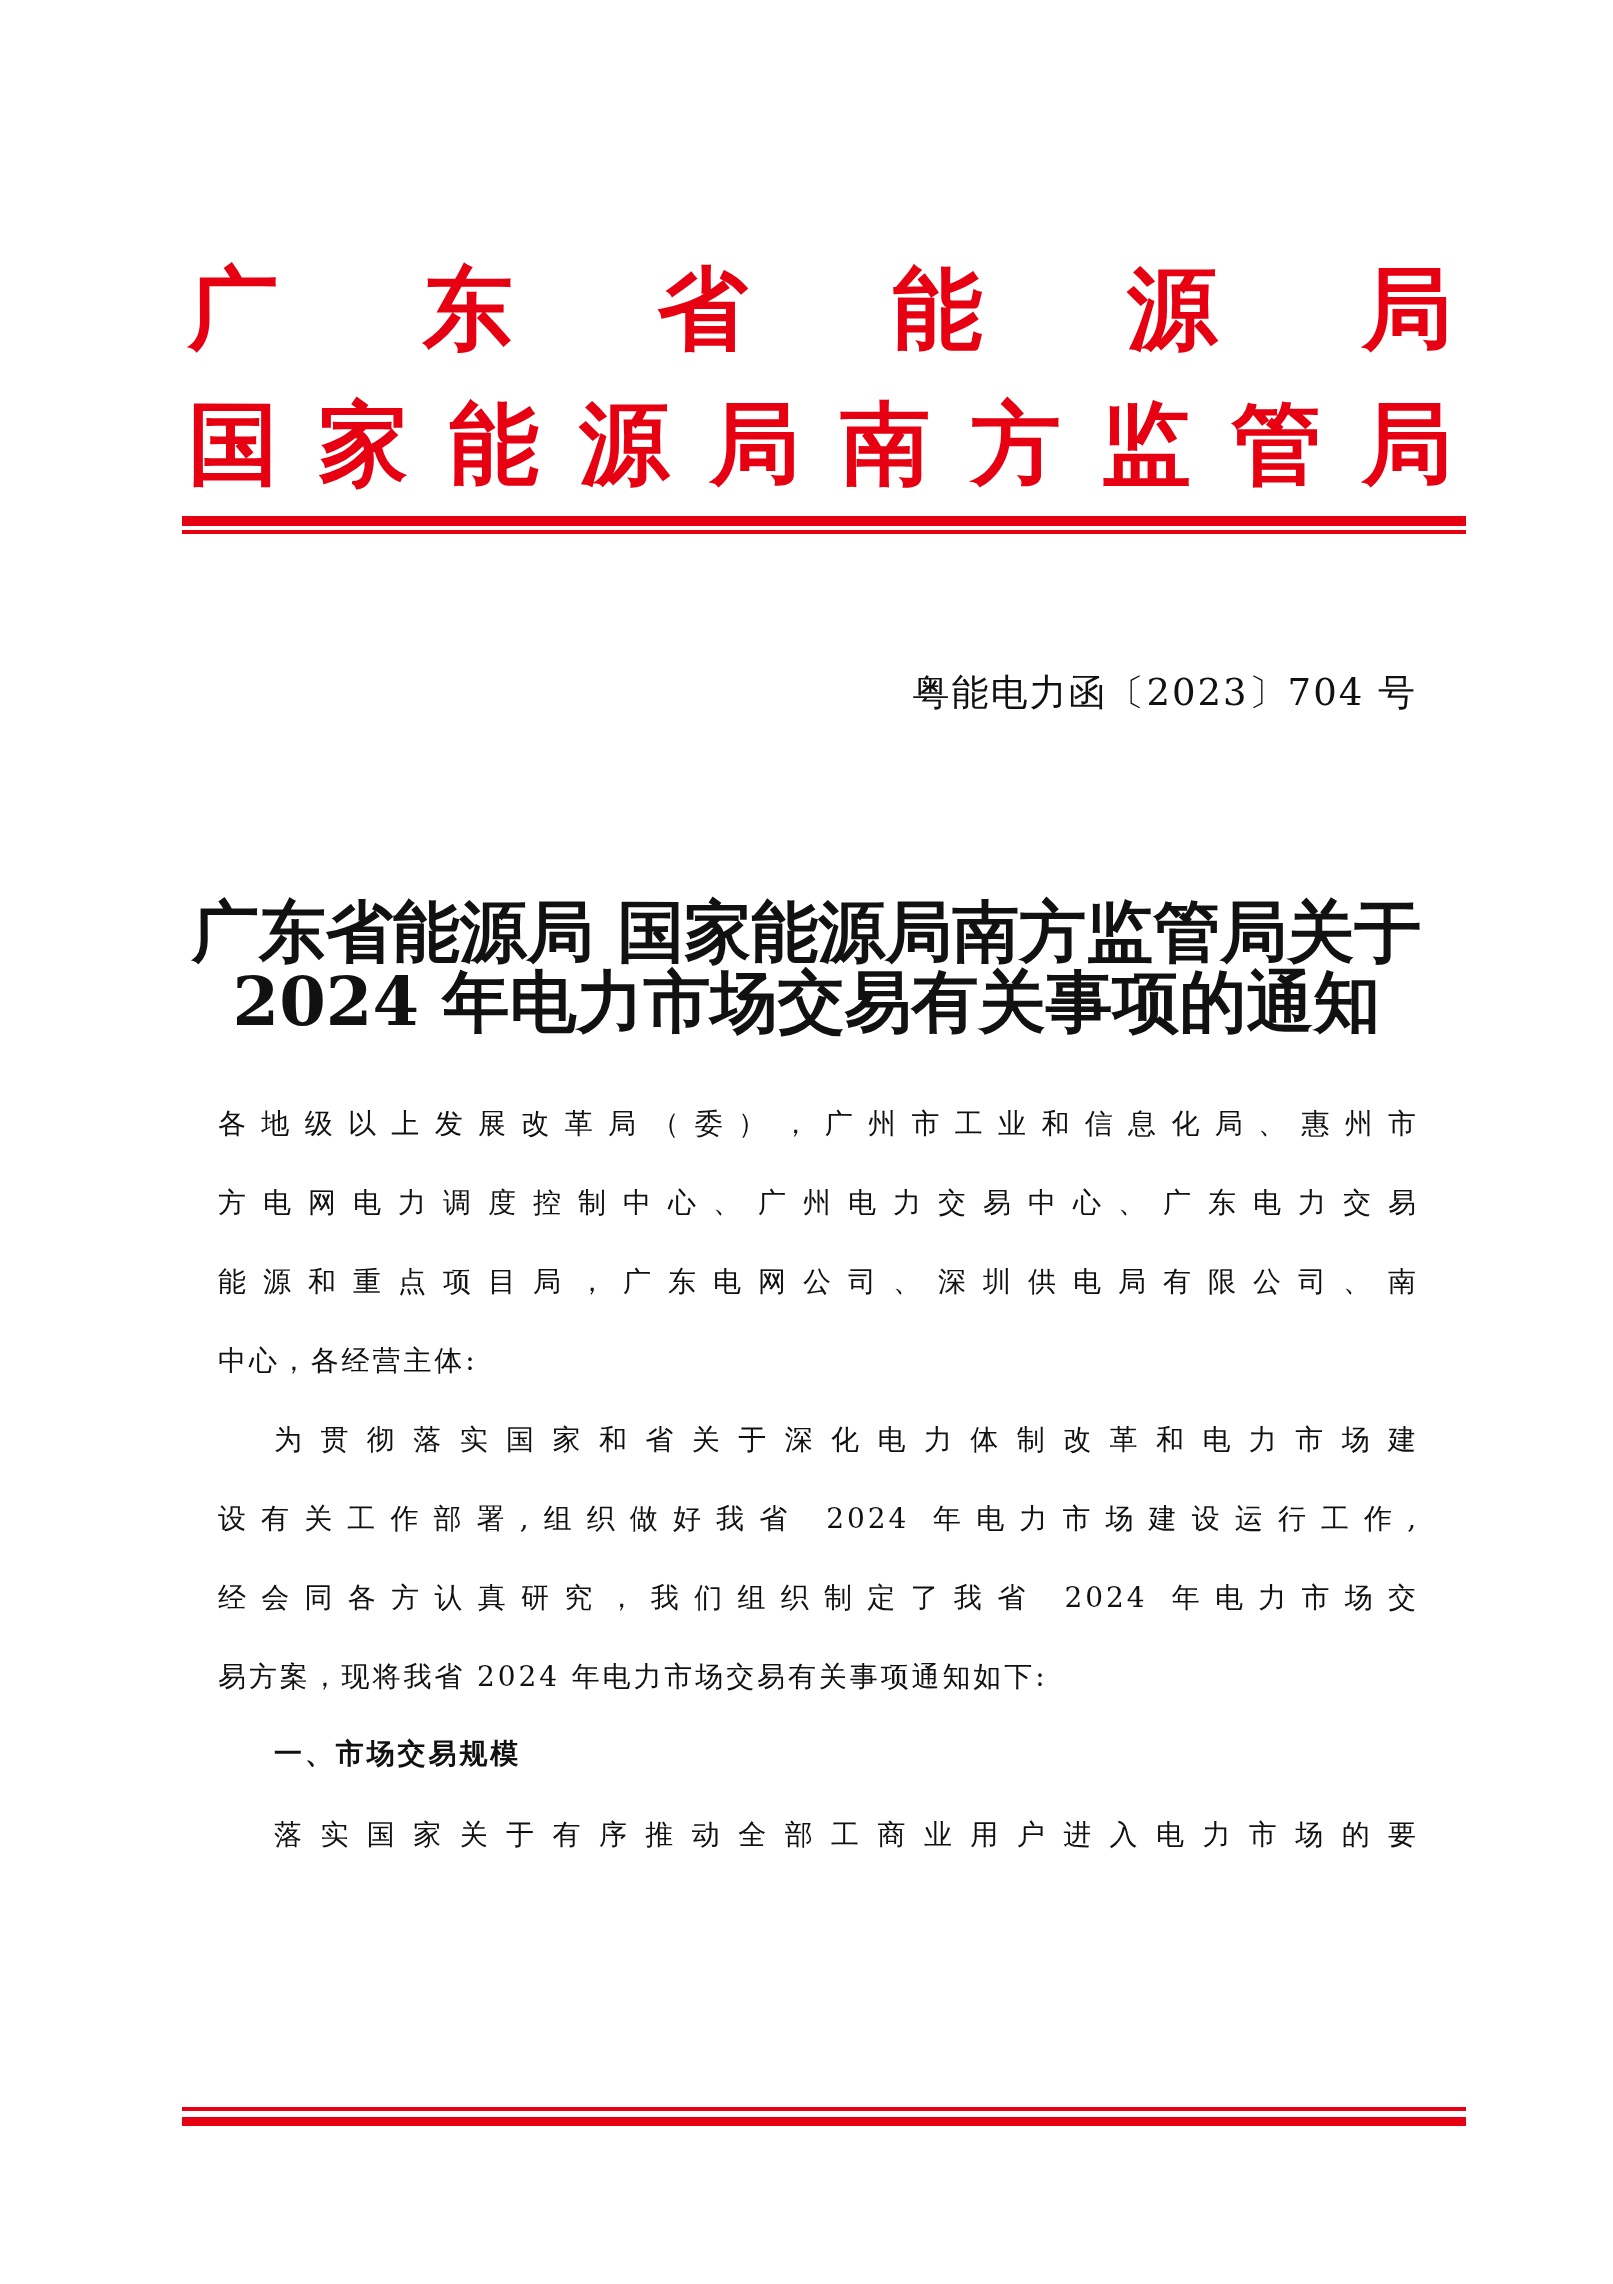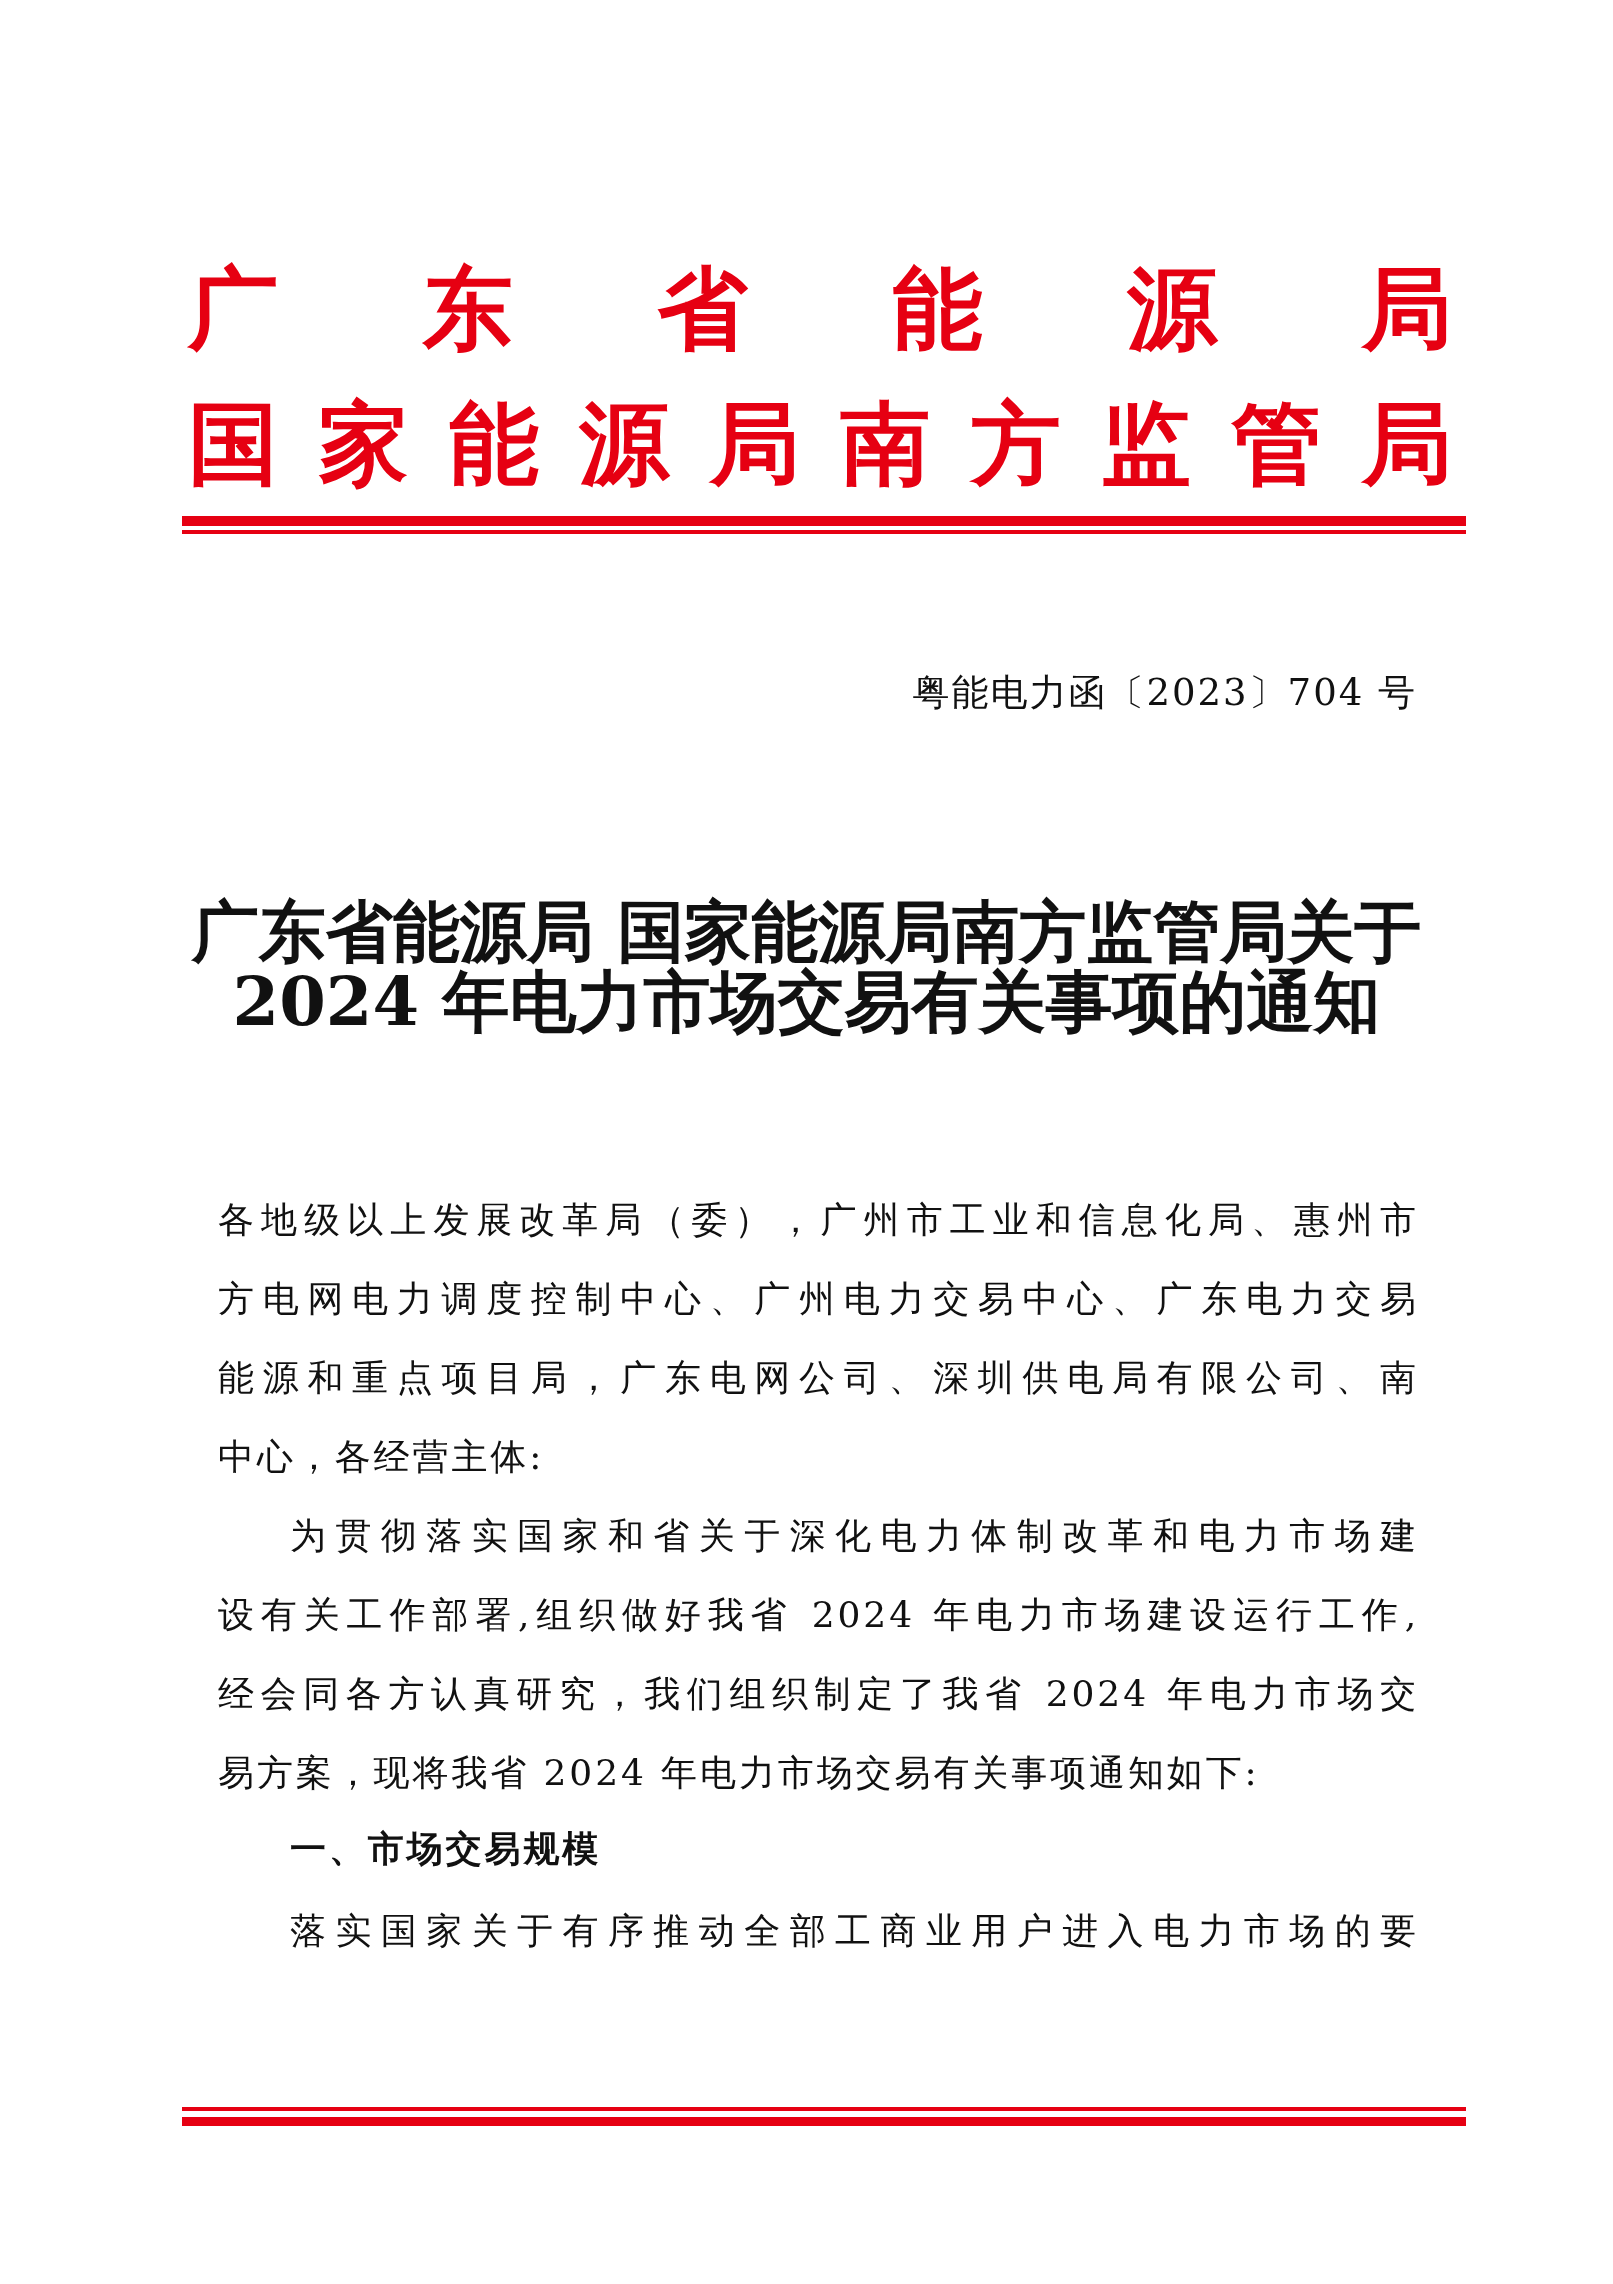--- a/index.html
+++ b/index.html
@@ -9,21 +9,21 @@
   .hdr { color:#e60012; font-family:"DejaVu Serif",serif; font-weight:bold;
          font-size:90px; line-height:90px; display:flex; justify-content:space-between; }
   .hdr span { display:inline-block; }
   .hdr1 { left:188px; top:263px; width:1264px; }
   .hdr2 { left:188px; top:398px; width:1264px; }
   .rule { background:#e60012; left:182px; width:1284px; }
   .docno { right:196px; top:668px; font-size:37px; letter-spacing:2px; }
   .title { left:0; width:1613px; text-align:center; font-weight:bold; font-size:67px; line-height:59px; }
   .t1 { top:902px; }
   .t2 { top:972px; }
-  .body { left:218px; width:1201px; font-size:36px; line-height:79px; top:1180px; }
+  .body { left:218px; width:1201px; font-size:28px; line-height:79px; top:1084px; }
   .body p { margin:0; text-align:justify; text-align-last:justify; letter-spacing:2.9px; }
   .body p.last { text-align-last:left; }
   .ind { text-indent:2em; }
   .sec { font-family:Liberation Mono, monospace; font-weight:bold; text-indent:2em; text-align-last:left !important; }
 </style>
 </head>
 <body>
 
 <div class="abs hdr hdr1">
   <span>广</span>

